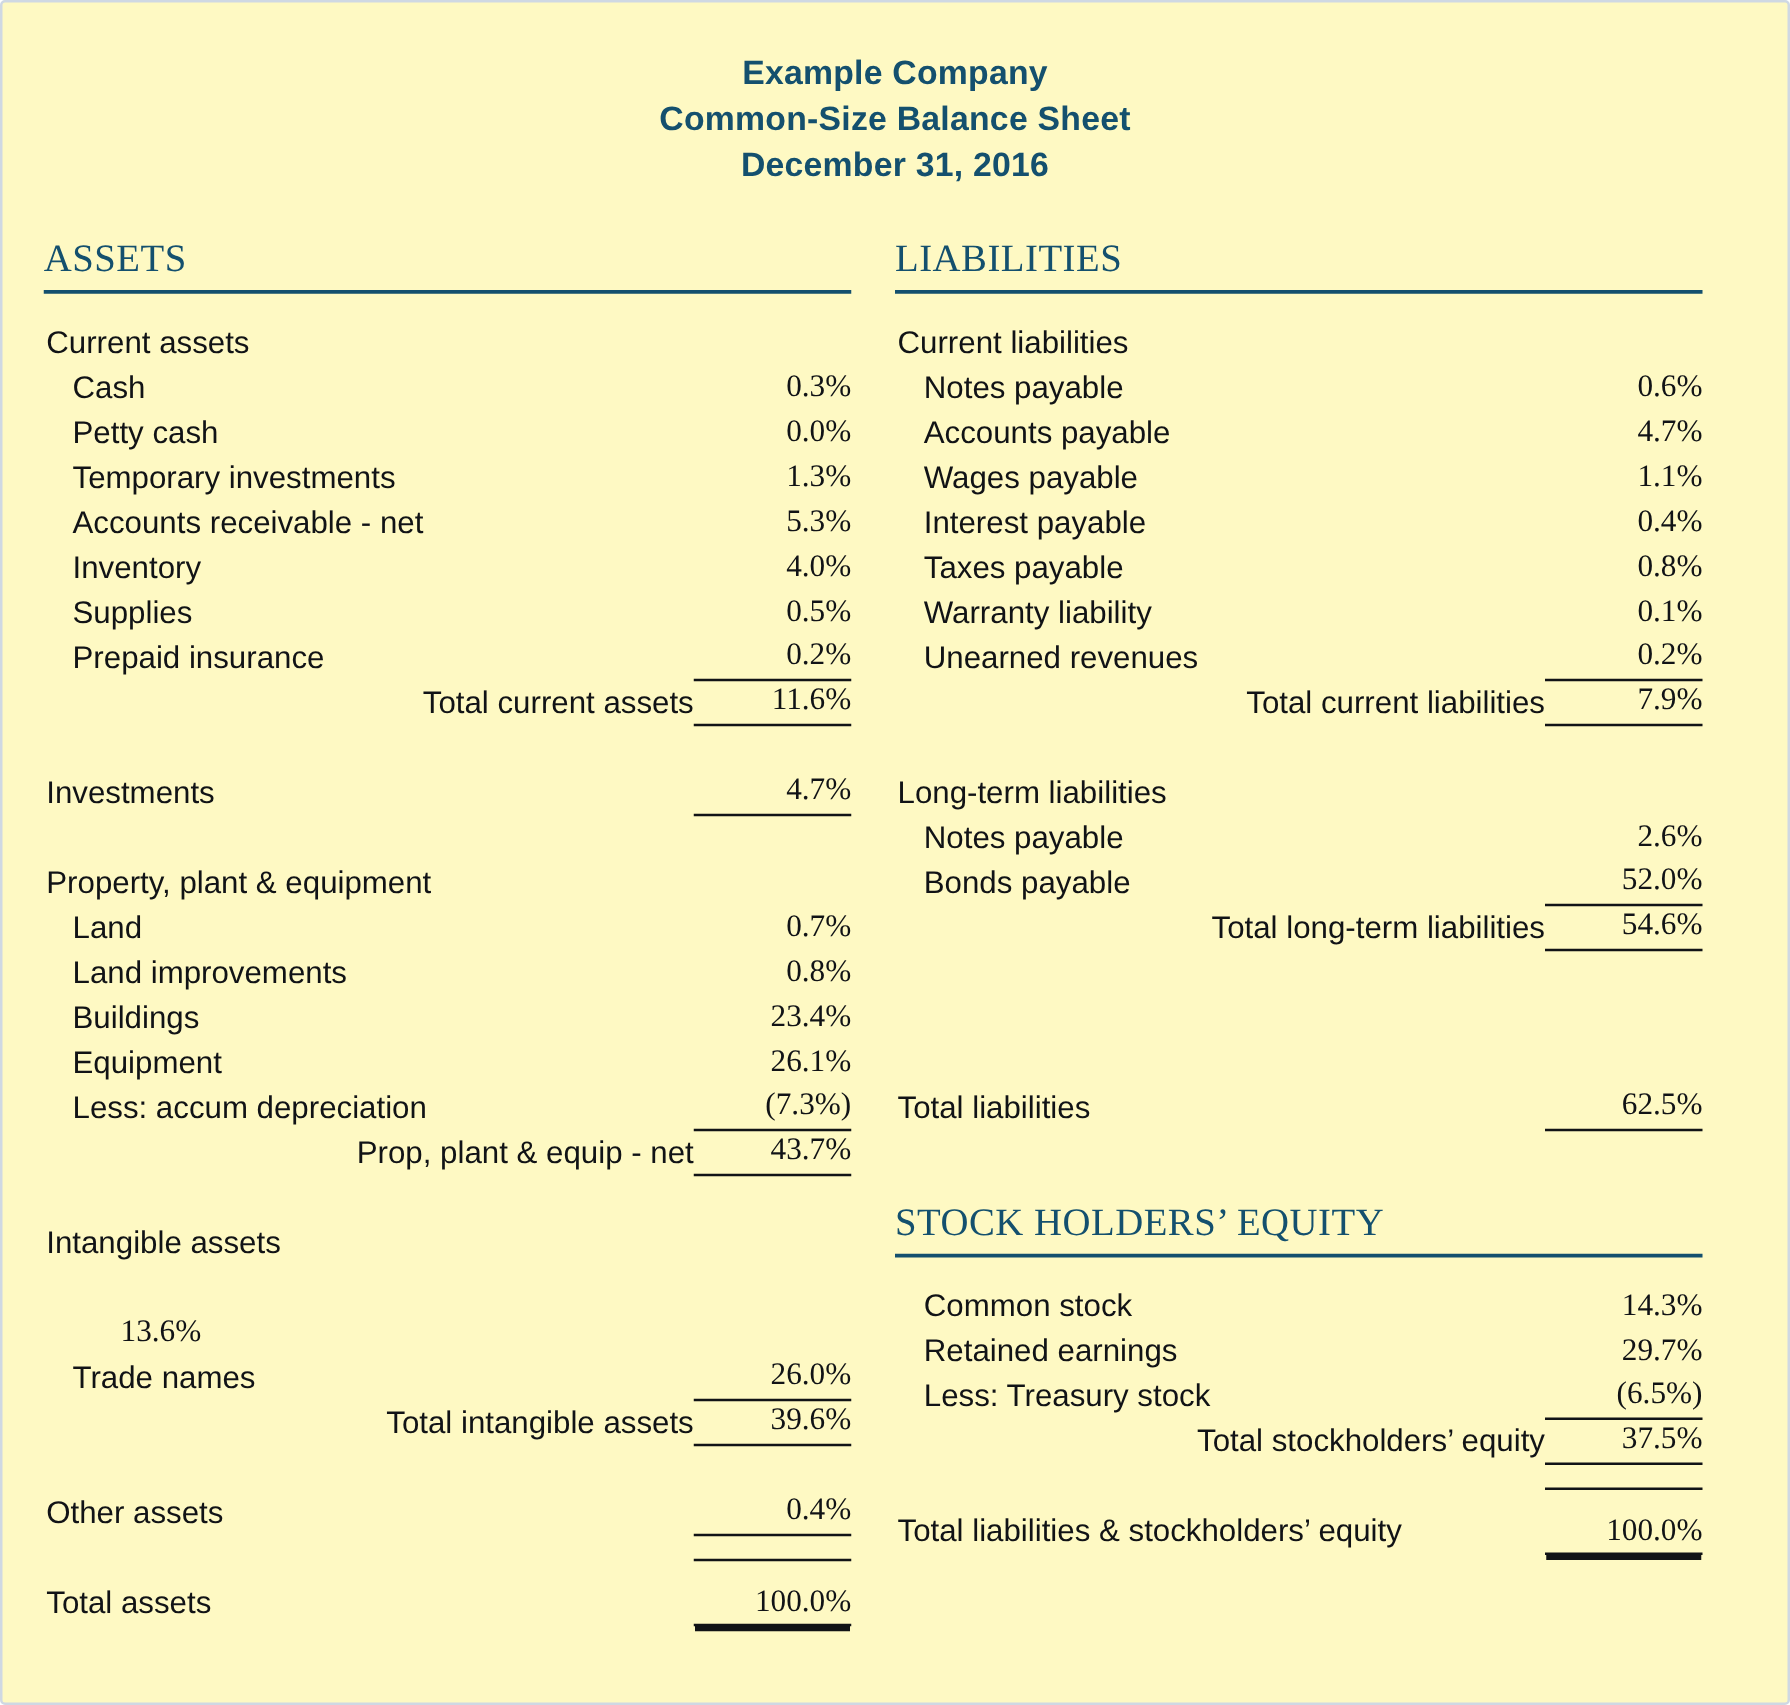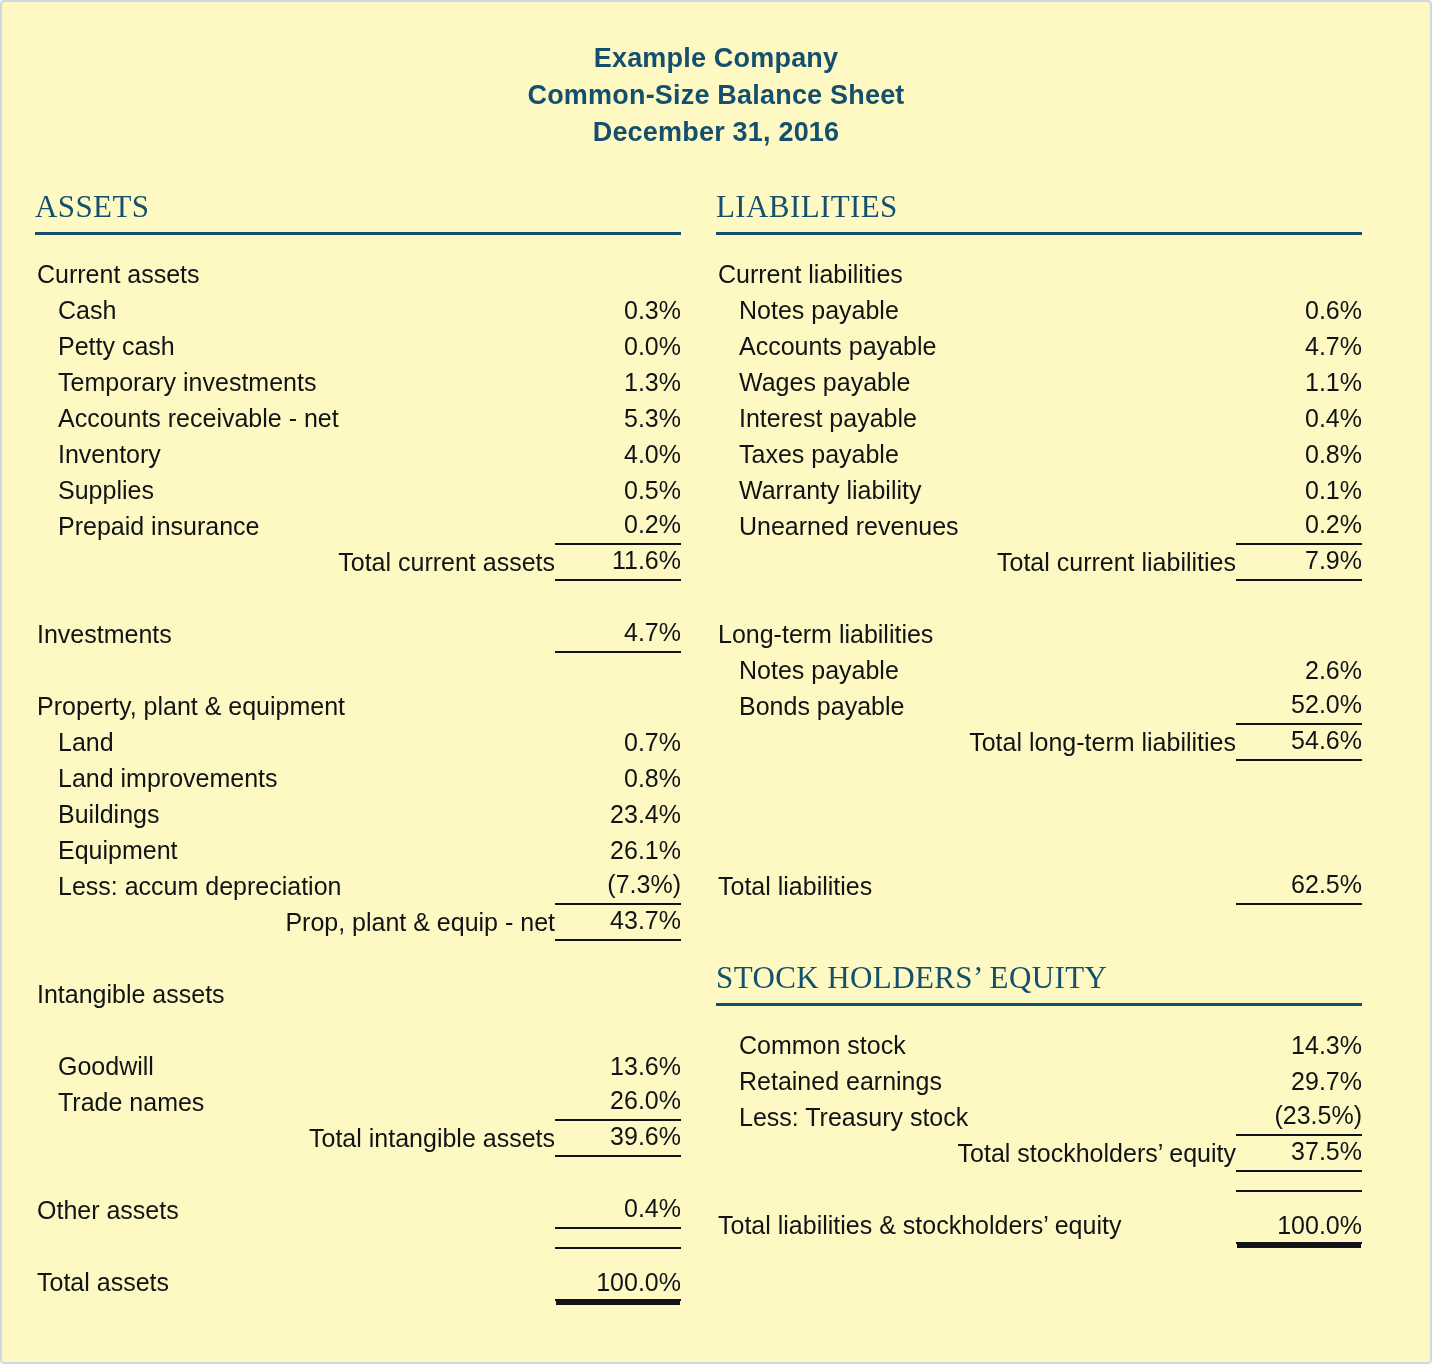--- a/index.html
+++ b/index.html
@@ -75,20 +75,21 @@
     flex: 1 1 auto;
     white-space: nowrap;
     padding-bottom: 4px;
   }
   .amount {
     flex: 0 0 126px;
     text-align: right;
     white-space: nowrap;
     padding-bottom: 4px;
     box-sizing: border-box;
+    font-family: Liberation Serif, serif;
   }
   
   .ind0 { padding-left: 2px; }
   .ind1 { padding-left: 23px; }
   .ind2 { padding-left: 36px; text-align: right; }
   .amount.rule-bottom {
     border-bottom: 2px solid #111316;
   }
   .amount.rule-top-double {
     border-top: 2px solid #111316;
@@ -196,21 +197,20 @@
           </div>
           <div class="row">
             <div class="label ind0">Intangible assets</div>
             <div class="amount"></div>
           </div>
           <div class="row spacer">
             <div class="label ind0"></div>
             <div class="amount"></div>
           </div>
           <div class="row">
-            <div class="label ind1">Goodwill</div>
             <div class="amount">13.6%</div>
           </div>
           <div class="row">
             <div class="label ind1">Trade names</div>
             <div class="amount rule-bottom">26.0%</div>
           </div>
           <div class="row">
             <div class="label ind2">Total intangible assets</div>
             <div class="amount rule-bottom">39.6%</div>
           </div>
@@ -315,21 +315,21 @@
           <div class="row">
             <div class="label ind1">Common stock</div>
             <div class="amount">14.3%</div>
           </div>
           <div class="row">
             <div class="label ind1">Retained earnings</div>
             <div class="amount">29.7%</div>
           </div>
           <div class="row">
             <div class="label ind1">Less: Treasury stock</div>
-            <div class="amount rule-bottom">(23.5%)</div>
+            <div class="amount rule-bottom">(6.5%)</div>
           </div>
           <div class="row">
             <div class="label ind2">Total stockholders’ equity</div>
             <div class="amount rule-bottom">37.5%</div>
           </div>
         </div>
 
       <div class="rows" style="margin-top:0;">
           <div class="row spacer">
             <div class="label ind0"></div>

